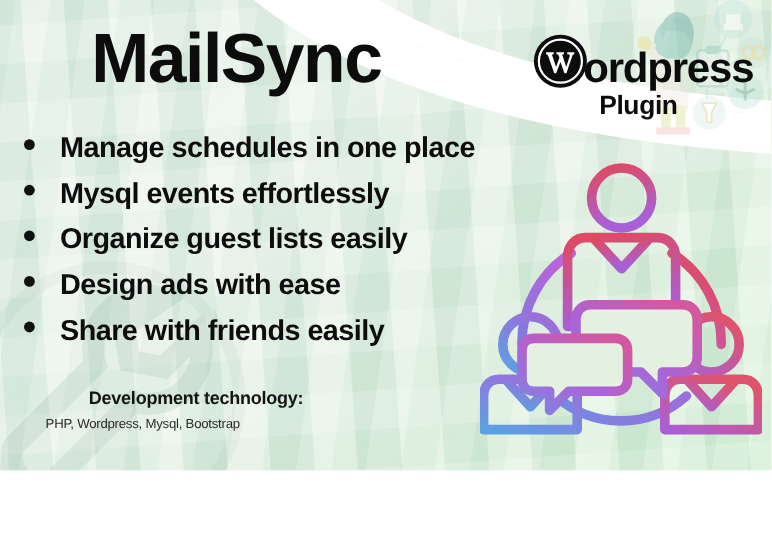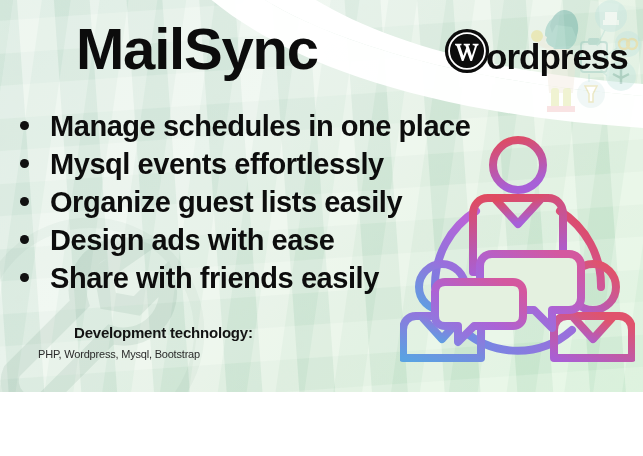--- a/index.html
+++ b/index.html
@@ -100,21 +100,21 @@
   .bullets {
     position: absolute;
     left: 20px; top: 110px;
     margin: 0;
     padding: 0;
     list-style: none;
   }
   .bullets li {
     display: flex;
     align-items: baseline;
-    font-size: 29px;
+    font-size: 24px;
     font-weight: 700;
     color: #0d0d0d;
     letter-spacing: -.45px;
     height: 38px;
   }
   .bullet-dot {
     width: 9px; height: 9px;
     border-radius: 50%;
     background: #111111;
     flex: 0 0 9px;
@@ -204,20 +204,21 @@
     <div class="wp-row">
       <svg class="wp-mark" viewBox="0 0 100 100">
         <circle cx="50" cy="50" r="48" fill="#0c0c0c"></circle>
         <circle cx="50" cy="50" r="39" fill="none" stroke="#ffffff" stroke-width="4"></circle>
         <g fill="#ffffff">
           <path d="M24 34h14v3.4l-3.4.4 7.6 22.6 6-17.3-2.1-5.3-3.3-.4V34h13.6v3.4l-3.2.4 7.4 22.5 6.3-19.5c.4-1.3-.3-3-2.4-3.2l-2.2-.2V34h12.8v3.4c-2 .2-2.9 1-3.6 3L60.9 72h-3.6l-7.2-20.6L42.4 72h-3.6L27.9 40.4c-.7-2-1.5-2.8-3.9-3z"></path>
         </g>
       </svg>
       <div class="wp-word">ordpress</div>
     </div>
+    <div class="wp-sub">Plugin</div>
   </div>
 
   <ul class="bullets">
     <li>
       <span class="bullet-dot"></span>
       <span>Manage schedules in one place</span>
     </li>
     <li>
       <span class="bullet-dot"></span>
       <span>Mysql events effortlessly</span>

